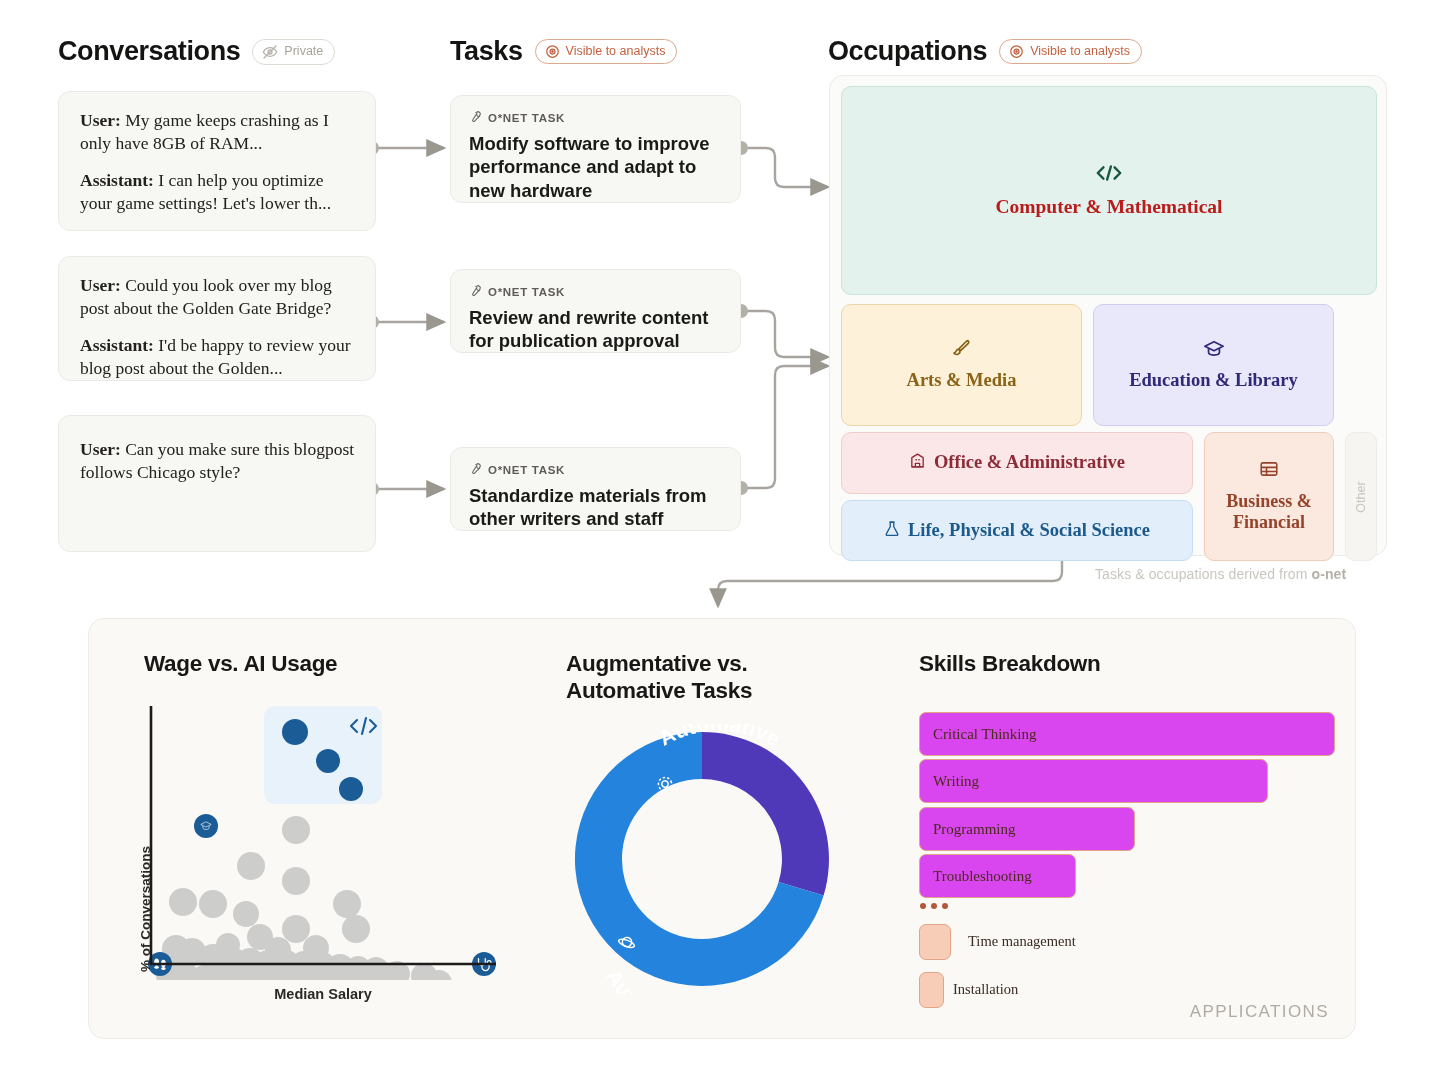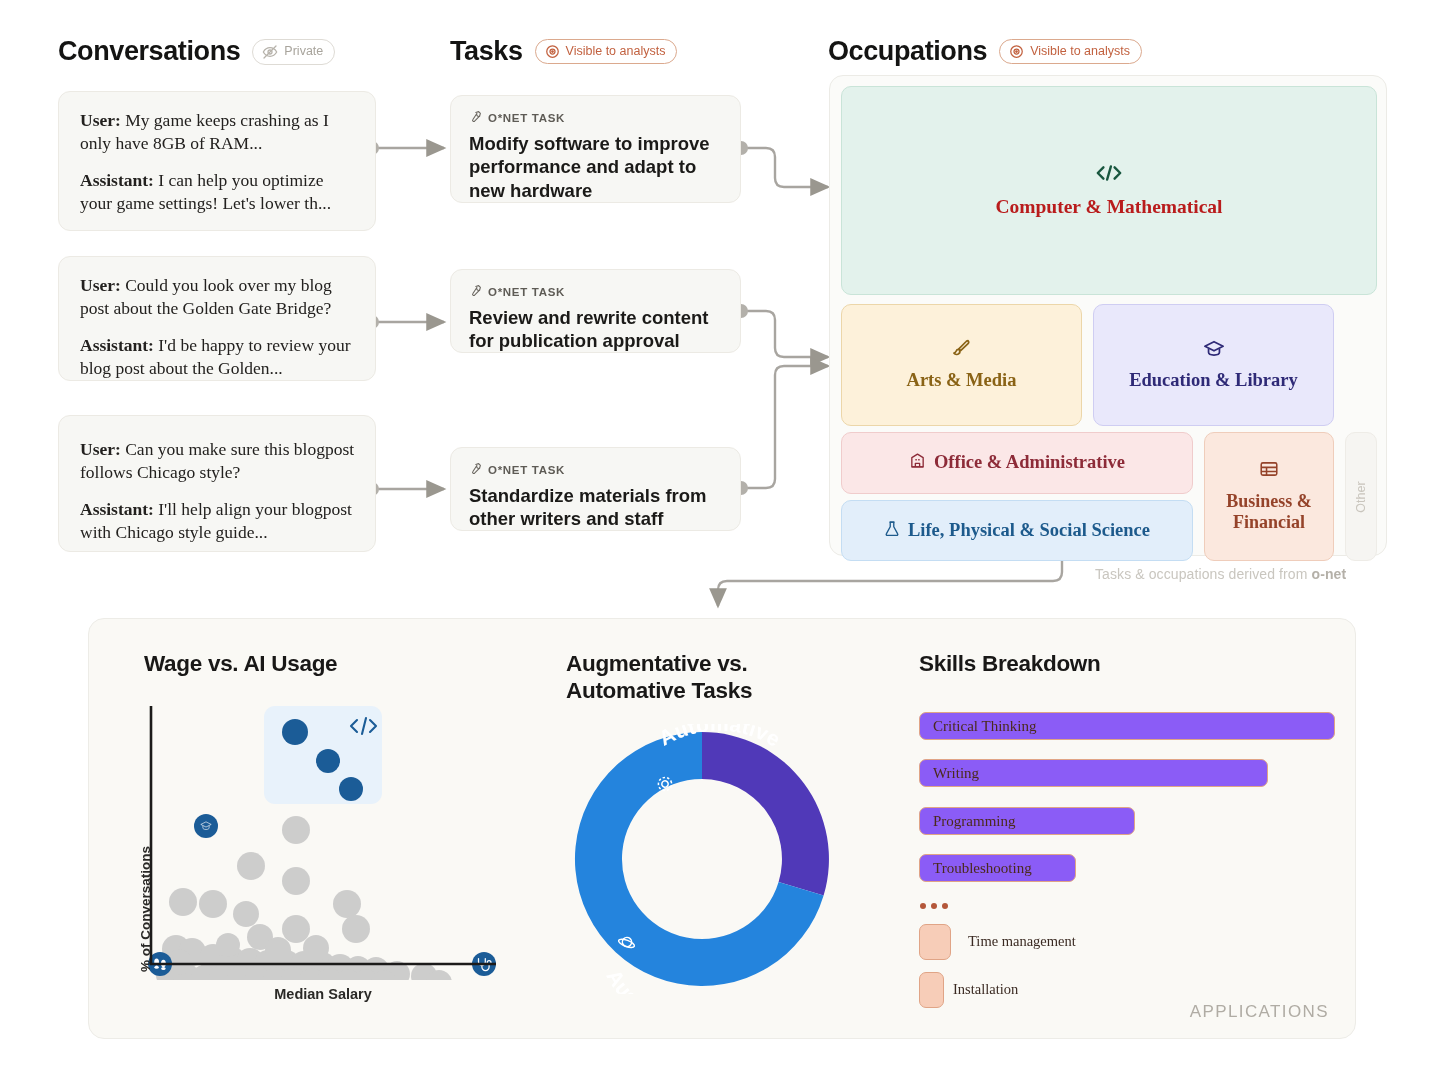--- a/index.html
+++ b/index.html
@@ -107,22 +107,22 @@
     position:absolute; font-size:13.5px; font-weight:700; color:#2a2926;
     transform:rotate(-90deg); transform-origin:left top; white-space:nowrap;
   }
   .axis-x-label {
     position:absolute; font-size:14.5px; font-weight:700; color:#2a2926;
     width:100%; text-align:center;
   }
 
   
   .skill-bar {
-    position:absolute; height:28px; border-radius:7px;
-    background:#8b5cf6; border:1px solid #e0a486;
+    position:absolute; height:44px; border-radius:7px;
+    background:#d946ef; border:1px solid #e0a486;
     display:flex; align-items:center; padding-left:13px;
     font-family:"Liberation Serif", serif; font-size:15px; color:#4b2a1c;
   }
   .skill-stub {
     position:absolute; height:36px; border-radius:7px;
     background:#f7cdb8; border:1px solid #e0a486;
   }
   .skill-stub-label {
     position:absolute; font-family:"Liberation Serif", serif;
     font-size:14.5px; color:#3a2a22;
@@ -229,24 +229,20 @@
     <div class="conv-line">
       <b>Assistant:</b>
       <span>I'd be happy to review your blog post about the Golden...</span>
     </div>
   </div>
 
   <div class="conv-card" style="left:58px; top:415px; width:318px; height:137px; padding-top:22px;">
     <div class="conv-line">
       <b>User:</b>
       <span>Can you make sure this blogpost follows Chicago style?</span>
-    </div>
-    <div class="conv-line">
-      <b>Assistant:</b>
-      <span>I'll help align your blogpost with Chicago style guide...</span>
     </div>
   </div>
 
   <div class="task-card" style="left:450px; top:95px; width:291px; height:108px;">
     <div class="task-tag">
       <span>
         <svg width="13" height="13" viewBox="0 0 24 24" fill="none" stroke="#6a665f" stroke-width="2" stroke-linecap="round" stroke-linejoin="round">
           <path d="M14.5 6.5a3.8 3.8 0 0 0 5 5l-9.2 9.2a2.2 2.2 0 0 1-3.1-3.1z"></path>
           <path d="M19.5 11.5 21 6.2 17.8 3 12.5 4.5"></path>
         </svg>

